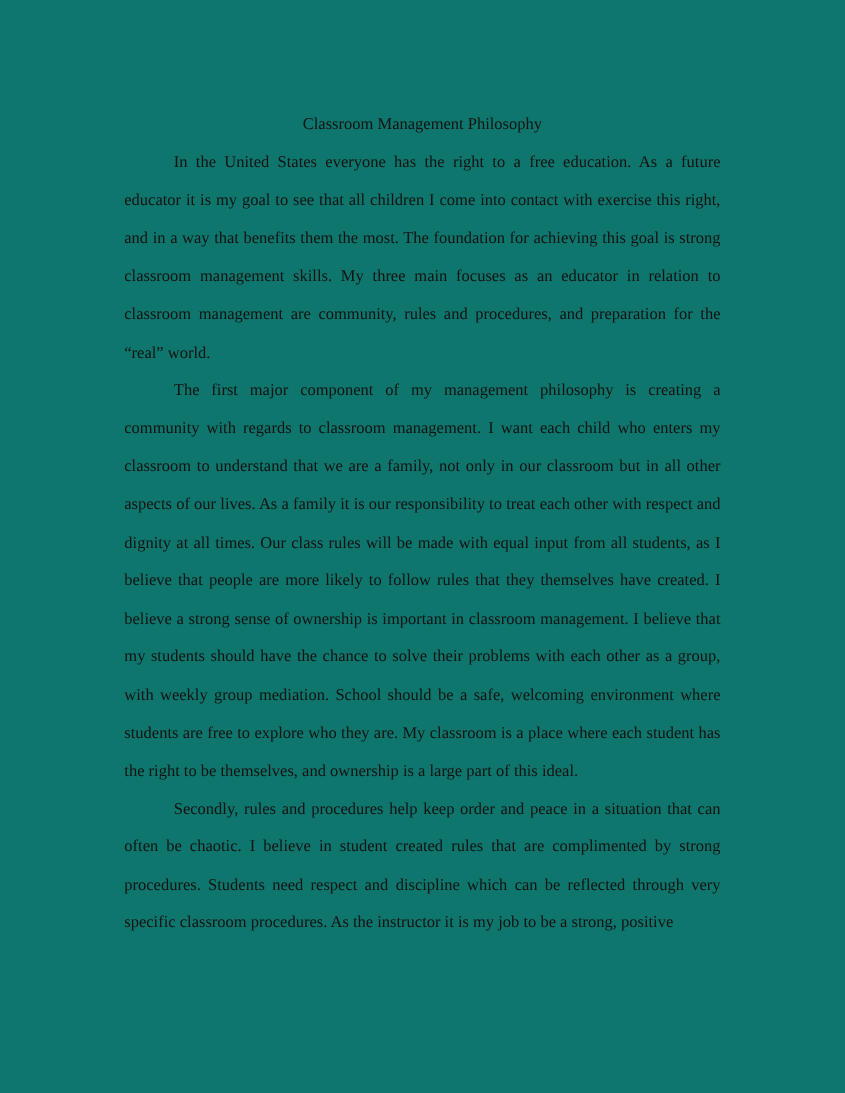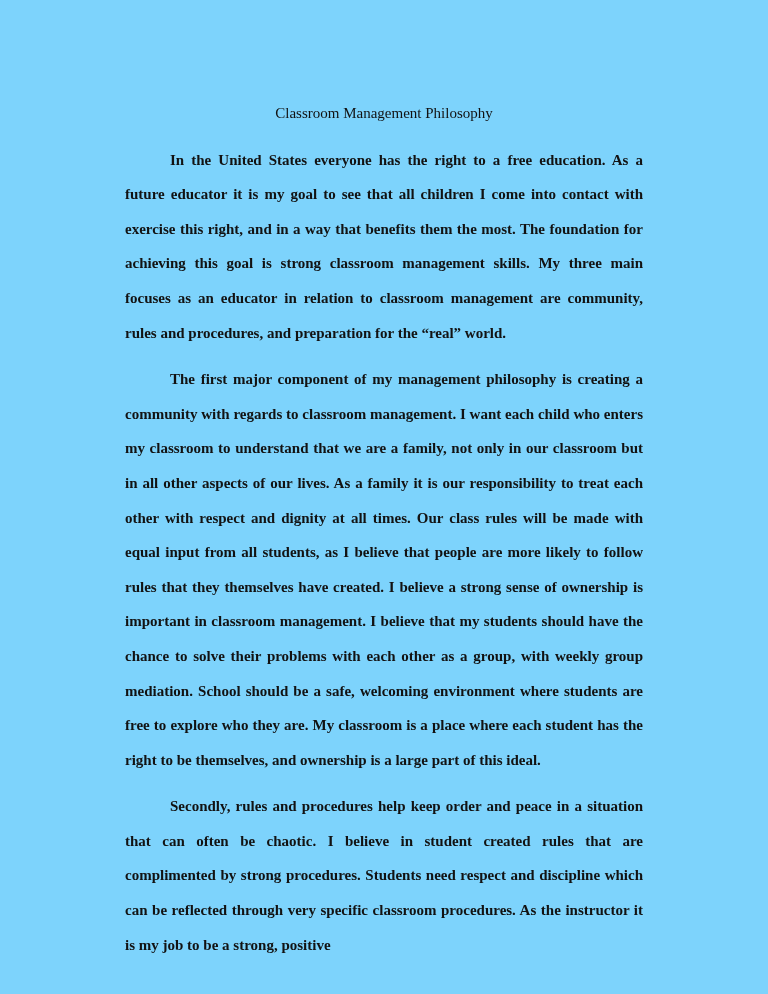--- a/index.html
+++ b/index.html
@@ -5,42 +5,41 @@
   html, body {
     margin: 0;
     padding: 0;
     background: #ffffff;
   }
   .page {
     position: relative;
     width: 768px;
     height: 994px;
     margin: 0 auto;
-    background: #7dd3fc;
+    background: #0f766e;
     box-sizing: border-box;
     padding: 96px 113px 0 113px;
     overflow: hidden;
     font-family: "Liberation Serif", "DejaVu Serif", serif;
     font-size: 15px;
     line-height: 34.6px;
     color: #121212;
   }
   .doc-title {
     text-align: center;
     font-weight: normal;
     font-size: 15px;
     margin: 0;
     padding: 0;
   }
   .doc-paragraph {
-    margin: 12px;
+    margin: 0;
     padding: 0;
     text-align: justify;
     text-indent: 45px;
-    font-weight: bold;
   }
 </style>
 </head>
 <body>
 
 <div class="page">
   <h1 class="doc-title">Classroom Management Philosophy</h1>
 
   <p class="doc-paragraph">In the United States everyone has the right to a free education. As a future educator it is my goal to see that all children I come into contact with exercise this right, and in a way that benefits them the most. The foundation for achieving this goal is strong classroom management skills. My three main focuses as an educator in relation to classroom management are community, rules and procedures, and preparation for the “real” world.</p>
 

